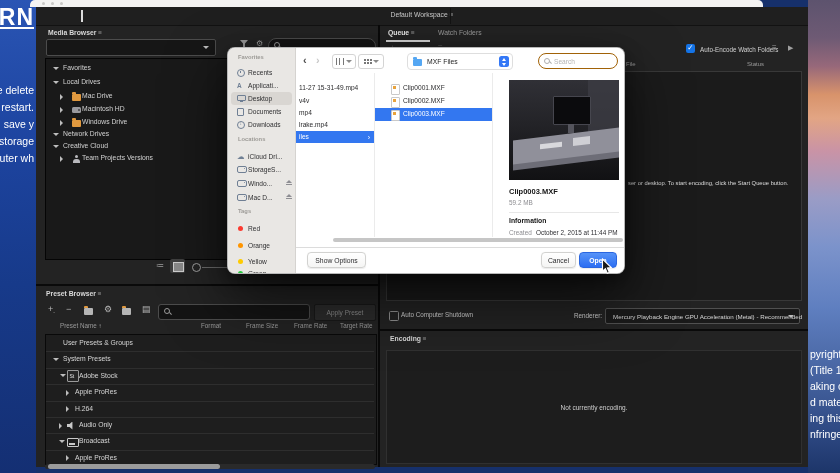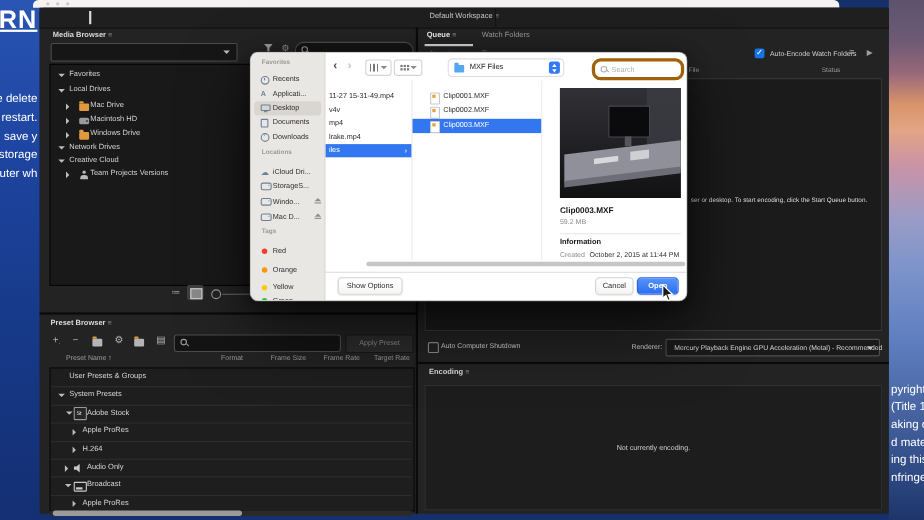--- a/index.html
+++ b/index.html
@@ -124,21 +124,21 @@
 
   .nav-ch{color:#4c4c4c;font-size:11px;line-height:11px;font-weight:bold;}
   .nav-ch.dis{color:#c8c8c8;}
   .viewbtn{border:1px solid #d4d4d4;border-radius:3px;background:#fff;display:flex;align-items:center;justify-content:center;gap:2px;}
   .vb-cols{width:8px;height:7px;background:repeating-linear-gradient(90deg,#777 0 1px,transparent 1px 3.5px);}
   .vb-grid{width:2px;height:2px;background:#777;box-shadow:3px 0 #777,6px 0 #777,0 3px #777,3px 3px #777,6px 3px #777;margin-right:5px;margin-bottom:3px;}
   .tr-d.gray{border-top-color:#8a8a8a;}
   .folder-dd{border:1px solid #dedede;border-radius:4px;background:#fff;}
   .stepper{position:absolute;background:#3478f6;border-radius:2.5px;}
   .st-tri{position:absolute;left:2.5px;width:0;height:0;border-left:2.5px solid transparent;border-right:2.5px solid transparent;}
-  .dlg-search{border:3px solid #a16207;border-radius:8px;background:#fff;}
+  .dlg-search{border:1px solid #a16207;border-radius:8px;background:#fff;}
   .dlg-search input{position:absolute;left:13px;top:1px;width:58px;height:11px;border:none;outline:none;
     font-size:6.6px;color:#444;font-family:"Liberation Sans",sans-serif;background:transparent;}
   .dlg-search input::placeholder{color:#b4b4b4;}
   .col-div{position:absolute;top:25px;width:1px;height:164px;background:#ebebeb;}
   .file-row{position:absolute;height:12px;}
   .file-row .lbl{position:absolute;left:3px;top:2px;color:#2b2b2d;font-size:6.6px;white-space:nowrap;overflow:hidden;}
   .file-row.sel{background:#3377f0;}
   .file-row.sel .lbl{color:#fff;}
   .row-ch{position:absolute;right:4px;top:2.5px;color:#fff;font-size:7px;line-height:7px;}
   .file-ic{position:absolute;left:16px;top:1.5px;width:7px;height:9px;background:#fff;border:1px solid #c9c9c9;border-radius:1px;}

